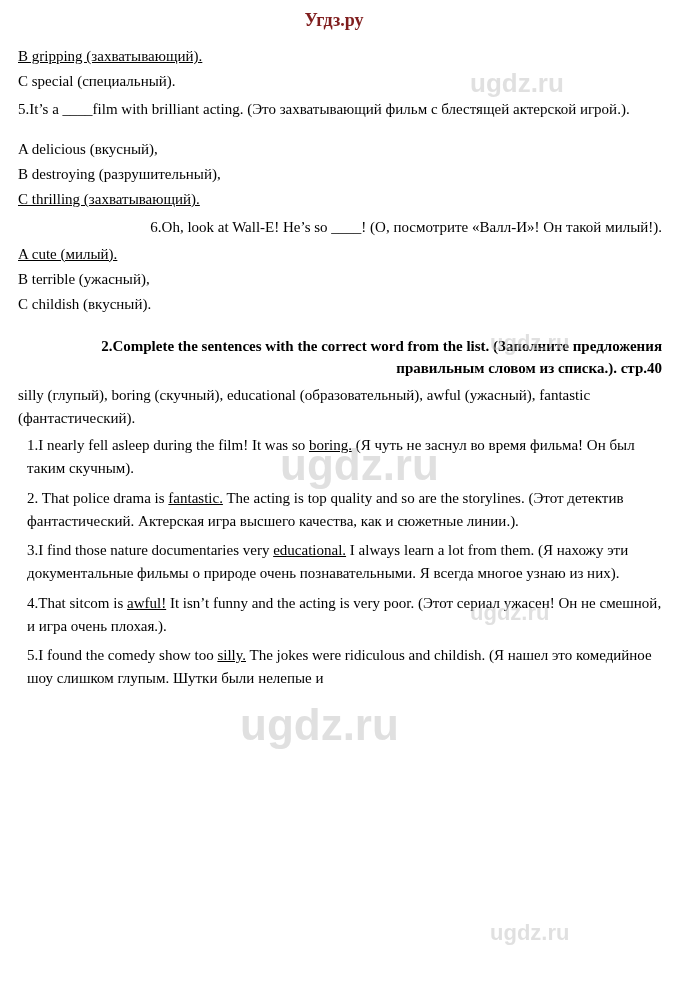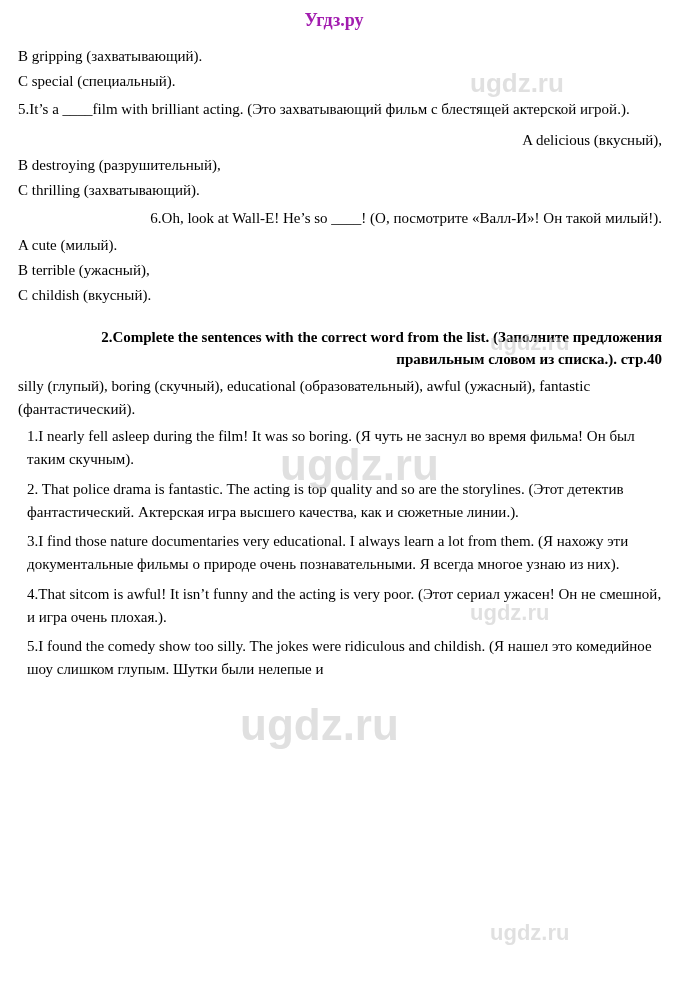--- a/index.html
+++ b/index.html
@@ -14,30 +14,31 @@
       font-family: Times New Roman, serif;
       font-size: 15px;
       color: #000000;
       position: relative;
     }
     .page-header {
       text-align: center;
       font-size: 18px;
       font-weight: bold;
       padding: 10px 12px 8px 0;
-      color: #a21caf;
+      color: #7f1d1d;
     }
     .content {
       padding: 6px 18px 10px 18px;
       line-height: 1.55;
     }
     .line {
       margin-bottom: 2px;
     }
     .underline {
+      text-decoration: underline;
     }
     .watermark {
       position: absolute;
       color: #c8c8c8;
       font-size: 22px;
       font-weight: bold;
       font-family: Arial, sans-serif;
       pointer-events: none;
       white-space: nowrap;
       transform: rotate(0deg);
@@ -73,21 +74,21 @@
 <div class="watermark" style="top:600px;left:470px;font-size:22px;">ugdz.ru</div>
 <div class="watermark" style="top:700px;left:240px;font-size:44px;">ugdz.ru</div>
 <div class="watermark" style="top:920px;left:490px;font-size:22px;">ugdz.ru</div>
 
 <div class="content">
 
   <div>
     <div class="line"><span class="underline">B gripping (захватывающий).</span></div>
     <div class="line">C special (специальный).</div>
     <div class="line" style="margin-top:4px;">5.It’s a ____film with brilliant acting. (Это захватывающий фильм с блестящей актерской игрой.).</div>
-    <div class="line" style="margin-top:8px;text-align:right;">A delicious (вкусный),</div>
+    <div class="line" style="margin-top:17px;">A delicious (вкусный),</div>
     <div class="line">B destroying (разрушительный),</div>
     <div class="line"><span class="underline">C thrilling (захватывающий).</span></div>
     <div class="line" style="margin-top:4px;text-align:right;">6.Oh, look at Wall-E! He’s so ____! (О, посмотрите «Валл-И»! Он такой милый!).</div>
     <div class="line" style="margin-top:4px;"><span class="underline">A cute (милый).</span></div>
     <div class="line">B terrible (ужасный),</div>
     <div class="line">C childish (вкусный).</div>
   </div>
 
   <div style="margin-top:18px;">
     <div class="section-title">2.Complete the sentences with the correct word from the list. (Заполните предложения правильным словом из списка.). стр.40</div>

